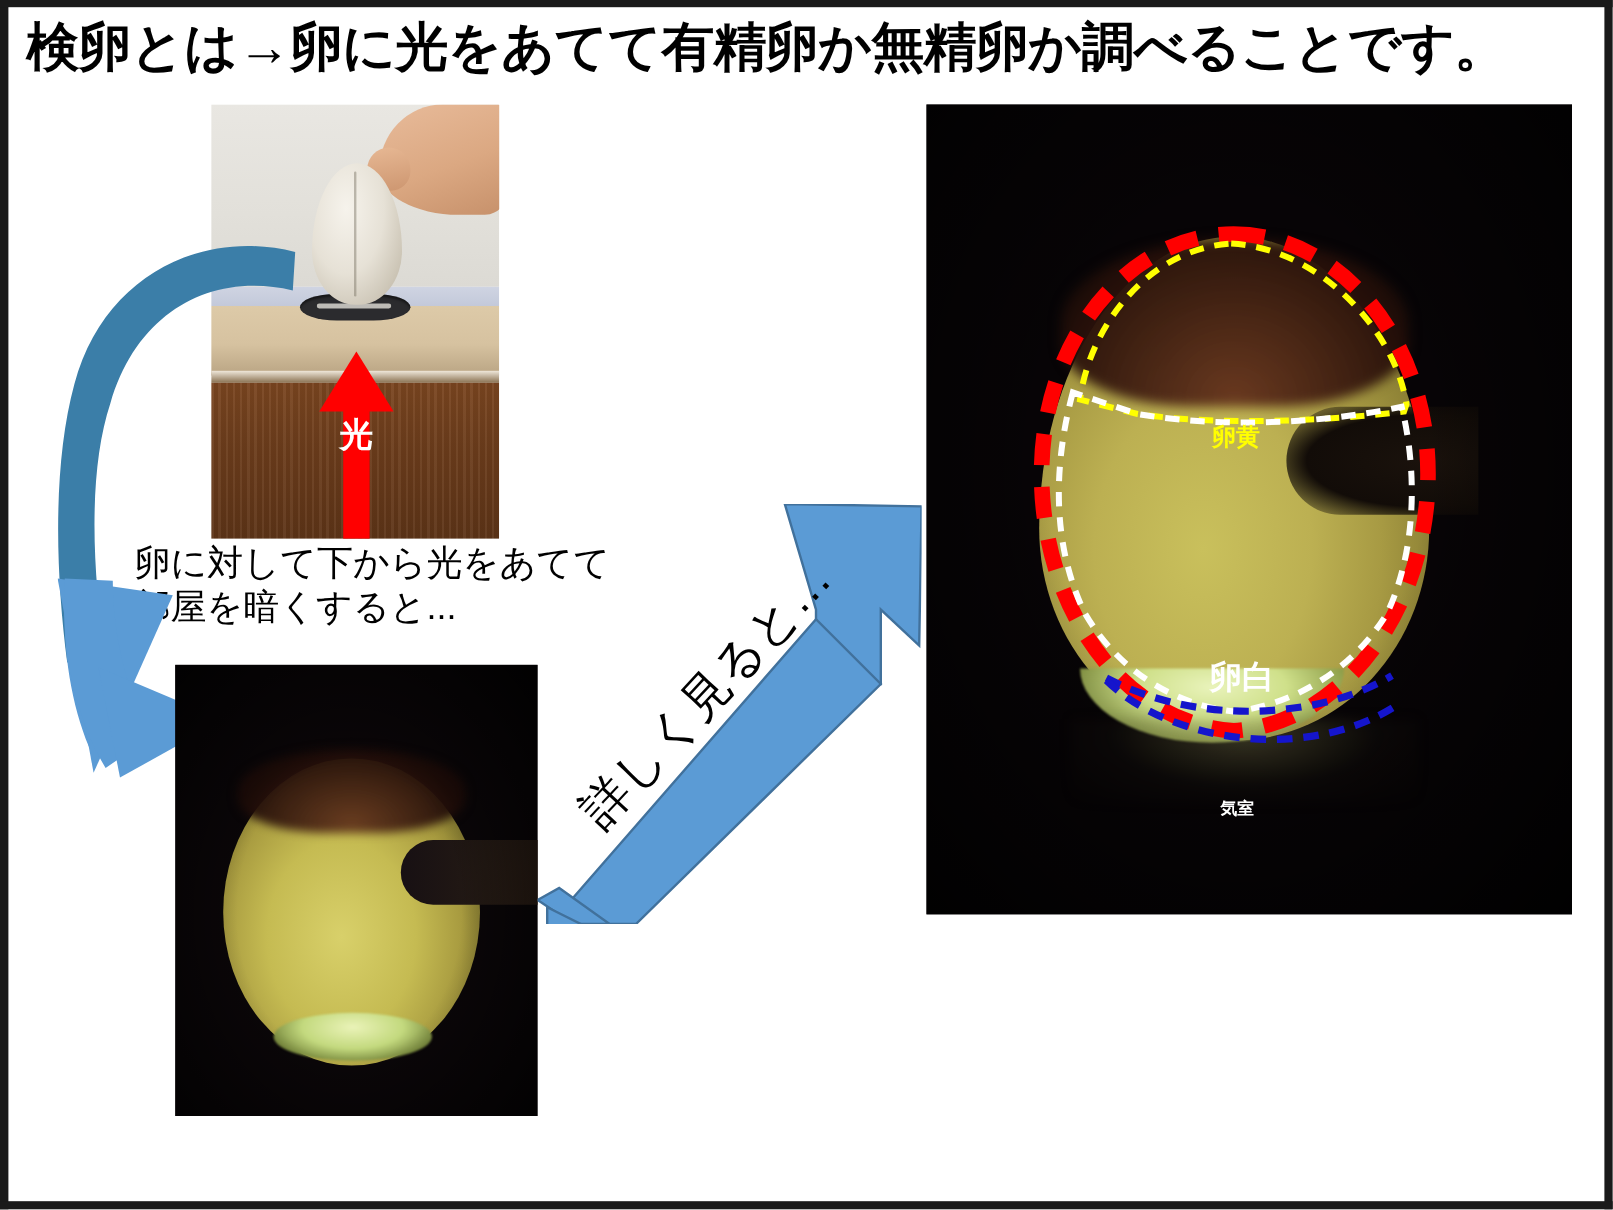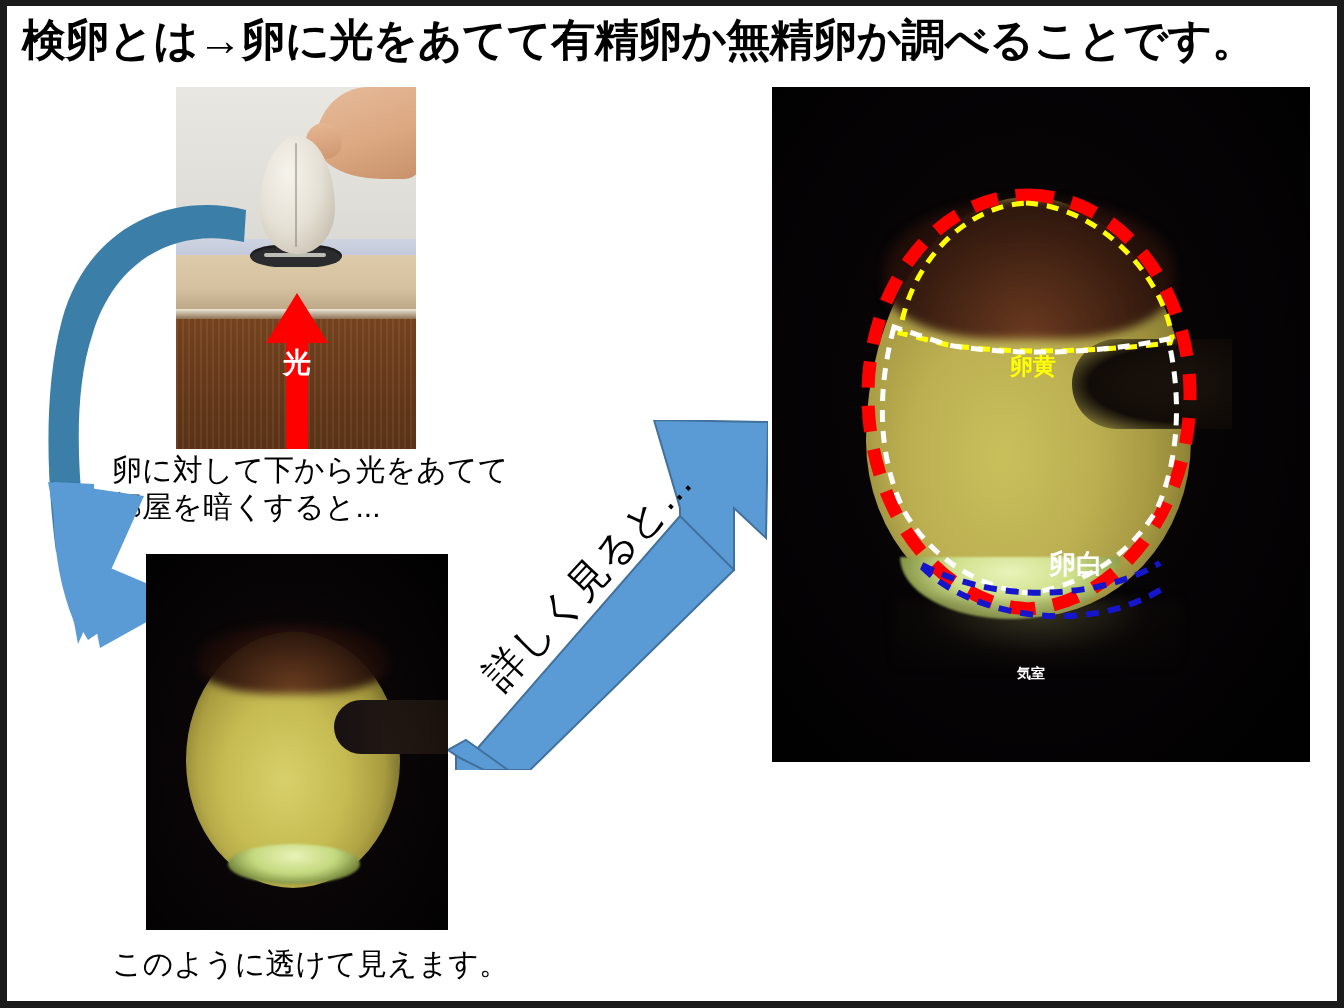--- a/index.html
+++ b/index.html
@@ -89,22 +89,22 @@
   .p3-aircell{position:absolute;left:128px;top:470px;width:220px;height:62px;
           background:radial-gradient(ellipse at 50% 25%,#e9f3bb 0%,#cfe08a 40%,#8a9a46 75%,#25280f 100%);
           border-radius:0 0 50% 50%/0 0 100% 100%;filter:blur(1px);}
   .p3-floor{position:absolute;left:120px;top:512px;width:290px;height:70px;
           background:radial-gradient(ellipse at 50% 20%,rgba(150,150,90,.35) 0%,rgba(40,35,20,.15) 55%,rgba(0,0,0,0) 100%);
           filter:blur(5px);}
   .p3-vig{position:absolute;inset:0;
           background:radial-gradient(ellipse at 48% 45%,rgba(0,0,0,0) 40%,rgba(0,0,0,.5) 76%,rgba(0,0,0,.92) 100%);}
   .p3-svg{position:absolute;left:0;top:0;width:538px;height:675px;}
   .lab{position:absolute;font-weight:bold;white-space:nowrap;}
-  .lab-yolk{left:238px;top:264px;font-size:23px;color:#FFFF00;}
-  .lab-white{left:236px;top:459px;font-size:27px;color:#FFFFFF;margin-left:41px;}
+  .lab-yolk{left:238px;top:264px;font-size:20px;color:#FFFF00;}
+  .lab-white{left:236px;top:459px;font-size:27px;color:#FFFFFF;}
   .lab-air{left:245px;top:578px;font-size:14px;color:#ffffff;}
 
   
   .arrow-curve{position:absolute;left:48px;top:196px;width:210px;height:460px;}
   .arrow-diag{position:absolute;left:448px;top:420px;width:320px;height:350px;}
 
   
   .cap1{position:absolute;left:112px;top:452px;width:420px;font-size:30px;color:#000;
         line-height:1.23;}
   .cap2{position:absolute;left:112px;top:944px;font-size:30px;color:#000;}
@@ -156,21 +156,20 @@
   </div>
 
   <div class="photo2">
     <div class="p2-glow"></div>
     <div class="p2-top"></div>
     <div class="p2-base"></div>
     <div class="p2-finger"></div>
     <div class="p2-vig"></div>
   </div>
 
-  <div class="cap2">このように透けて見えます。</div>
 
   <div class="arrow-diag">
     <svg viewBox="0 0 320 350" width="320" height="350" aria-hidden="true">
       <g>
         <polygon points="206,0 320,2 318,118 286,88 286,150 232,150 232,88" fill="#5B9BD5" stroke="#41719C" stroke-width="2"></polygon>
         <polygon points="28,330 232,96 286,150 82,350 28,350" fill="#5B9BD5" stroke="#41719C" stroke-width="2"></polygon>
         <polygon points="18,320 60,350 30,350 0,330" fill="#5B9BD5" stroke="#41719C" stroke-width="2"></polygon>
         <polygon points="8,336 40,352 8,352" fill="#5B9BD5" stroke="#41719C" stroke-width="2"></polygon>
       </g>
       <text x="150" y="168" fill="#000000" font-size="40" font-family="Liberation Sans, DejaVu Sans, sans-serif" transform="rotate(-47 150 168)" text-anchor="middle">詳しく見ると…</text>

